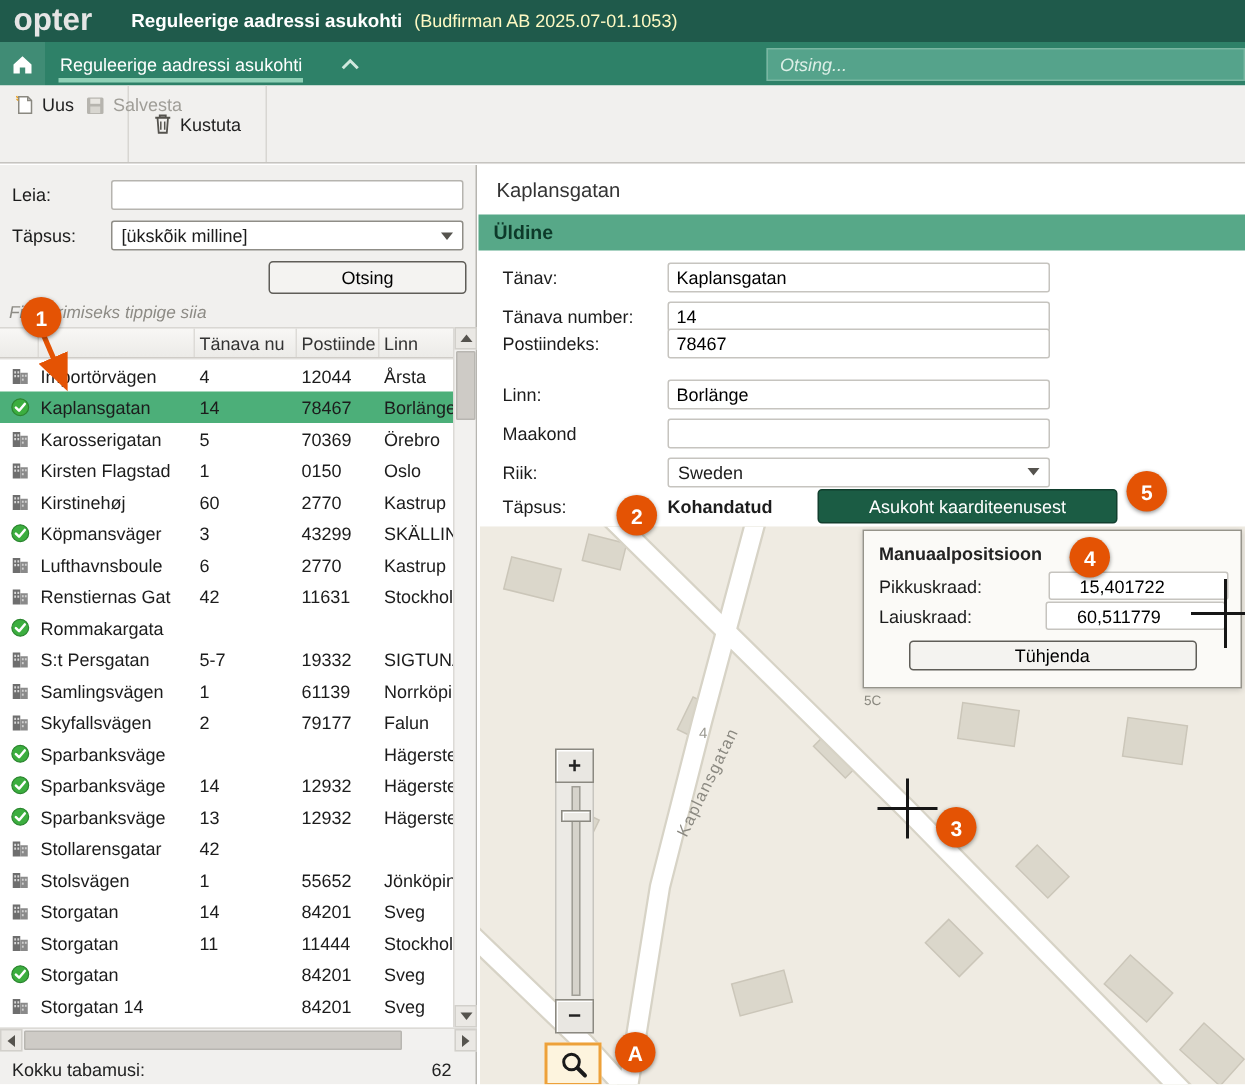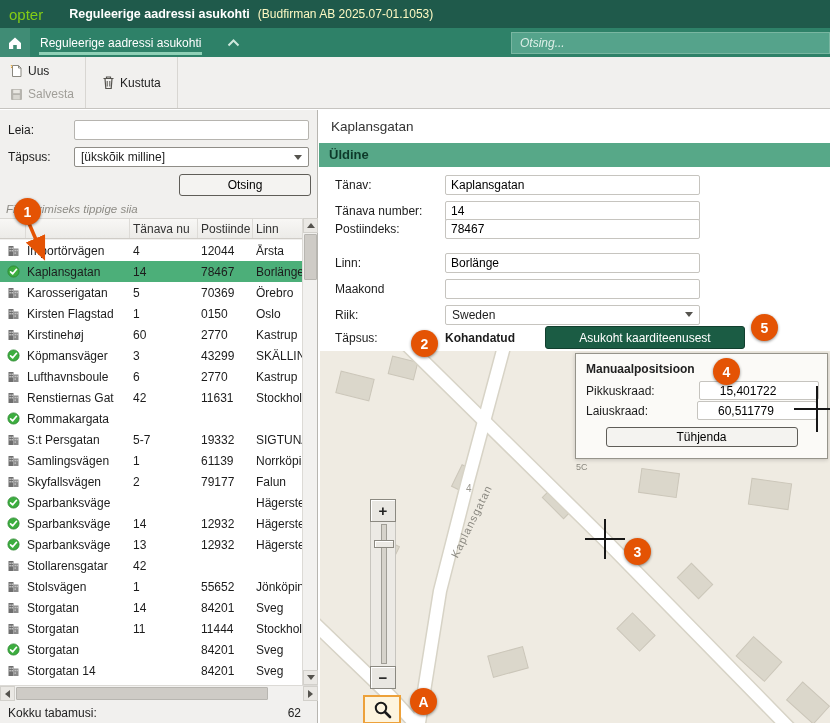--- a/index.html
+++ b/index.html
@@ -2,36 +2,36 @@
 <html style="--titlebar: #1f5a4b; --tabbar: #2e8168; --tab-underline: #8fd0b6; --search-box: #55a38b; --row-selected: #4caf79; --section: #57a888; --btn-dark: #1b5c44; --annotation: #e45304; --check-green: #3cae3f;"><head>
 <meta charset="utf-8">
 <style>
   * { box-sizing: border-box; margin: 0; padding: 0; }
   html,body { width:830px; height:723px; }
   body { font-family:"Liberation Sans", sans-serif; font-size:12px; color:#1c1c1c; background:#fff; overflow:hidden; }
   .app { position:relative; width:830px; height:723px; background:#fff; overflow:hidden; }
 
   
   .titlebar { position:absolute; top:0; left:0; right:0; height:28px; background:var(--titlebar,#1f5a4b); display:flex; align-items:center; padding:0 9px; }
-  .logo { color:#84cc16; font-weight:normal; font-size:15px; }
+  .logo { color:#e5e5e5; font-weight:bold; font-size:21px; }
   .win-title { color:#fff; font-weight:bold; font-size:12.5px; margin-left:26px; }
   .win-sub { color:#fef9c3; font-size:12px; margin-left:8px; }
 
   
   .tabbar { position:absolute; top:28px; left:0; right:0; height:29px; background:var(--tabbar,#2e8168); display:flex; align-items:center; }
   .home-btn { width:30px; height:29px; display:flex; align-items:center; justify-content:center; background:rgba(255,255,255,.09); cursor:pointer; }
   .tab { position:relative; height:29px; display:flex; align-items:center; padding:0 10px; color:#fff; font-size:12px; cursor:pointer; }
   .tab.active::after { content:""; position:absolute; left:9px; right:9px; bottom:2px; height:3px; background:var(--tab-underline,#8fd0b6); }
   .chev { margin-left:16px; }
   .tab-search { margin-left:auto; width:319px; height:22px; background:var(--search-box,#55a38b); border:1px solid #79b6a1; color:#fff; padding:0 8px; font-size:12px; outline:none; }
   .tab-search::placeholder { color:#ddefe7; font-style:italic; }
 
   
   .toolbar { position:absolute; top:57px; left:0; right:0; height:52px; background:#f1f0ee; border-bottom:1px solid #c6c4c0; display:flex; align-items:stretch; }
-  .tb-col { display:flex; flex-direction:column; justify-content:space-around; padding:2px 6px; width:86px; border-right:1px solid #d8d6d2; }
+  .tb-col { display:flex; flex-direction:row; justify-content:space-around; padding:2px 6px; width:86px; border-right:1px solid #d8d6d2; }
   .tb-btn { display:flex; align-items:center; gap:5px; border:none; background:transparent; font-family:inherit; font-size:12px; color:#222; height:22px; padding:0 4px; cursor:pointer; text-align:left; }
   .tb-btn.disabled { color:#a09e98; }
   .kustuta-wrap { display:flex; align-items:center; padding:16px 12px; border-right:1px solid #d8d6d2; }
 
   
   .left-panel { position:absolute; top:110px; left:0; width:318px; bottom:0; background:#f1f0ee; border-right:1px solid #b7b5b0; }
   .frow { position:absolute; left:8px; right:8px; height:20px; display:flex; align-items:center; }
   .frow label { width:66px; font-size:12px; }
   .frow input { flex:1; height:20px; border:1px solid #b6b4af; border-radius:2px; background:#fff; padding:0 5px; font-family:inherit; font-size:12px; outline:none; }
   .selectbox { flex:1; height:20px; border:1px solid #8f8d87; border-radius:2px; background:#fff; padding:0 6px; display:flex; align-items:center; justify-content:space-between; cursor:pointer; }

